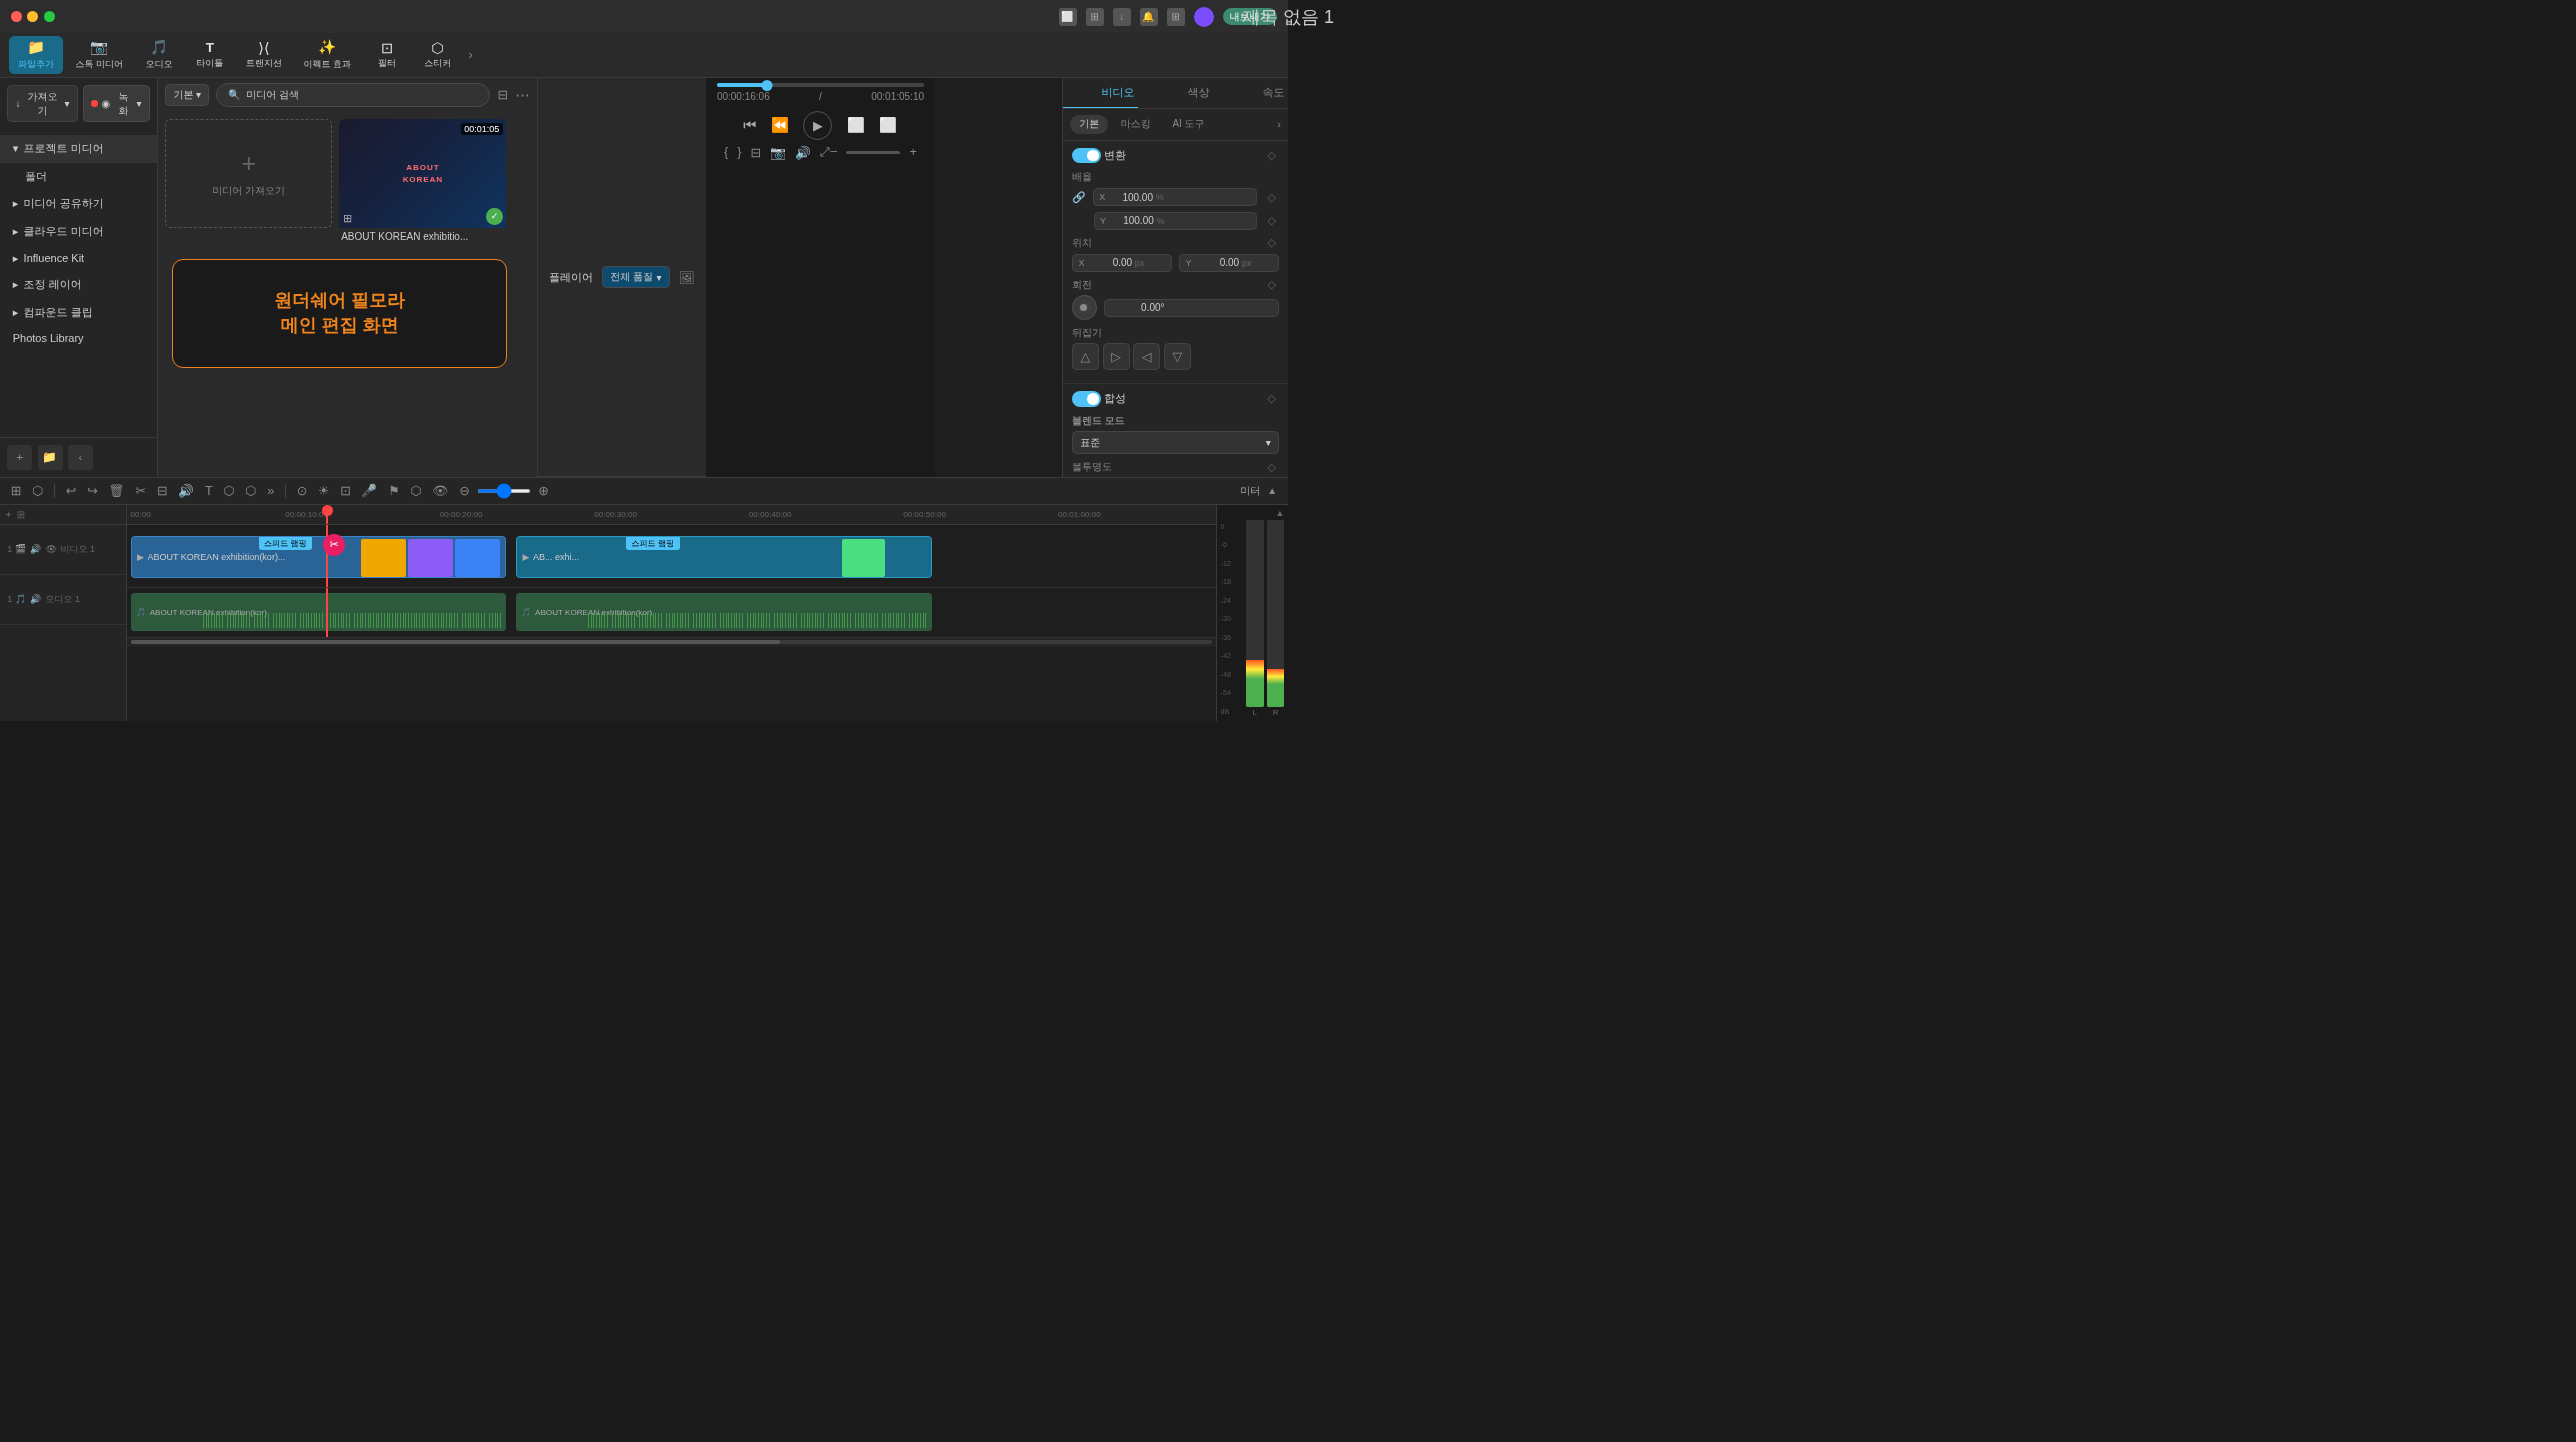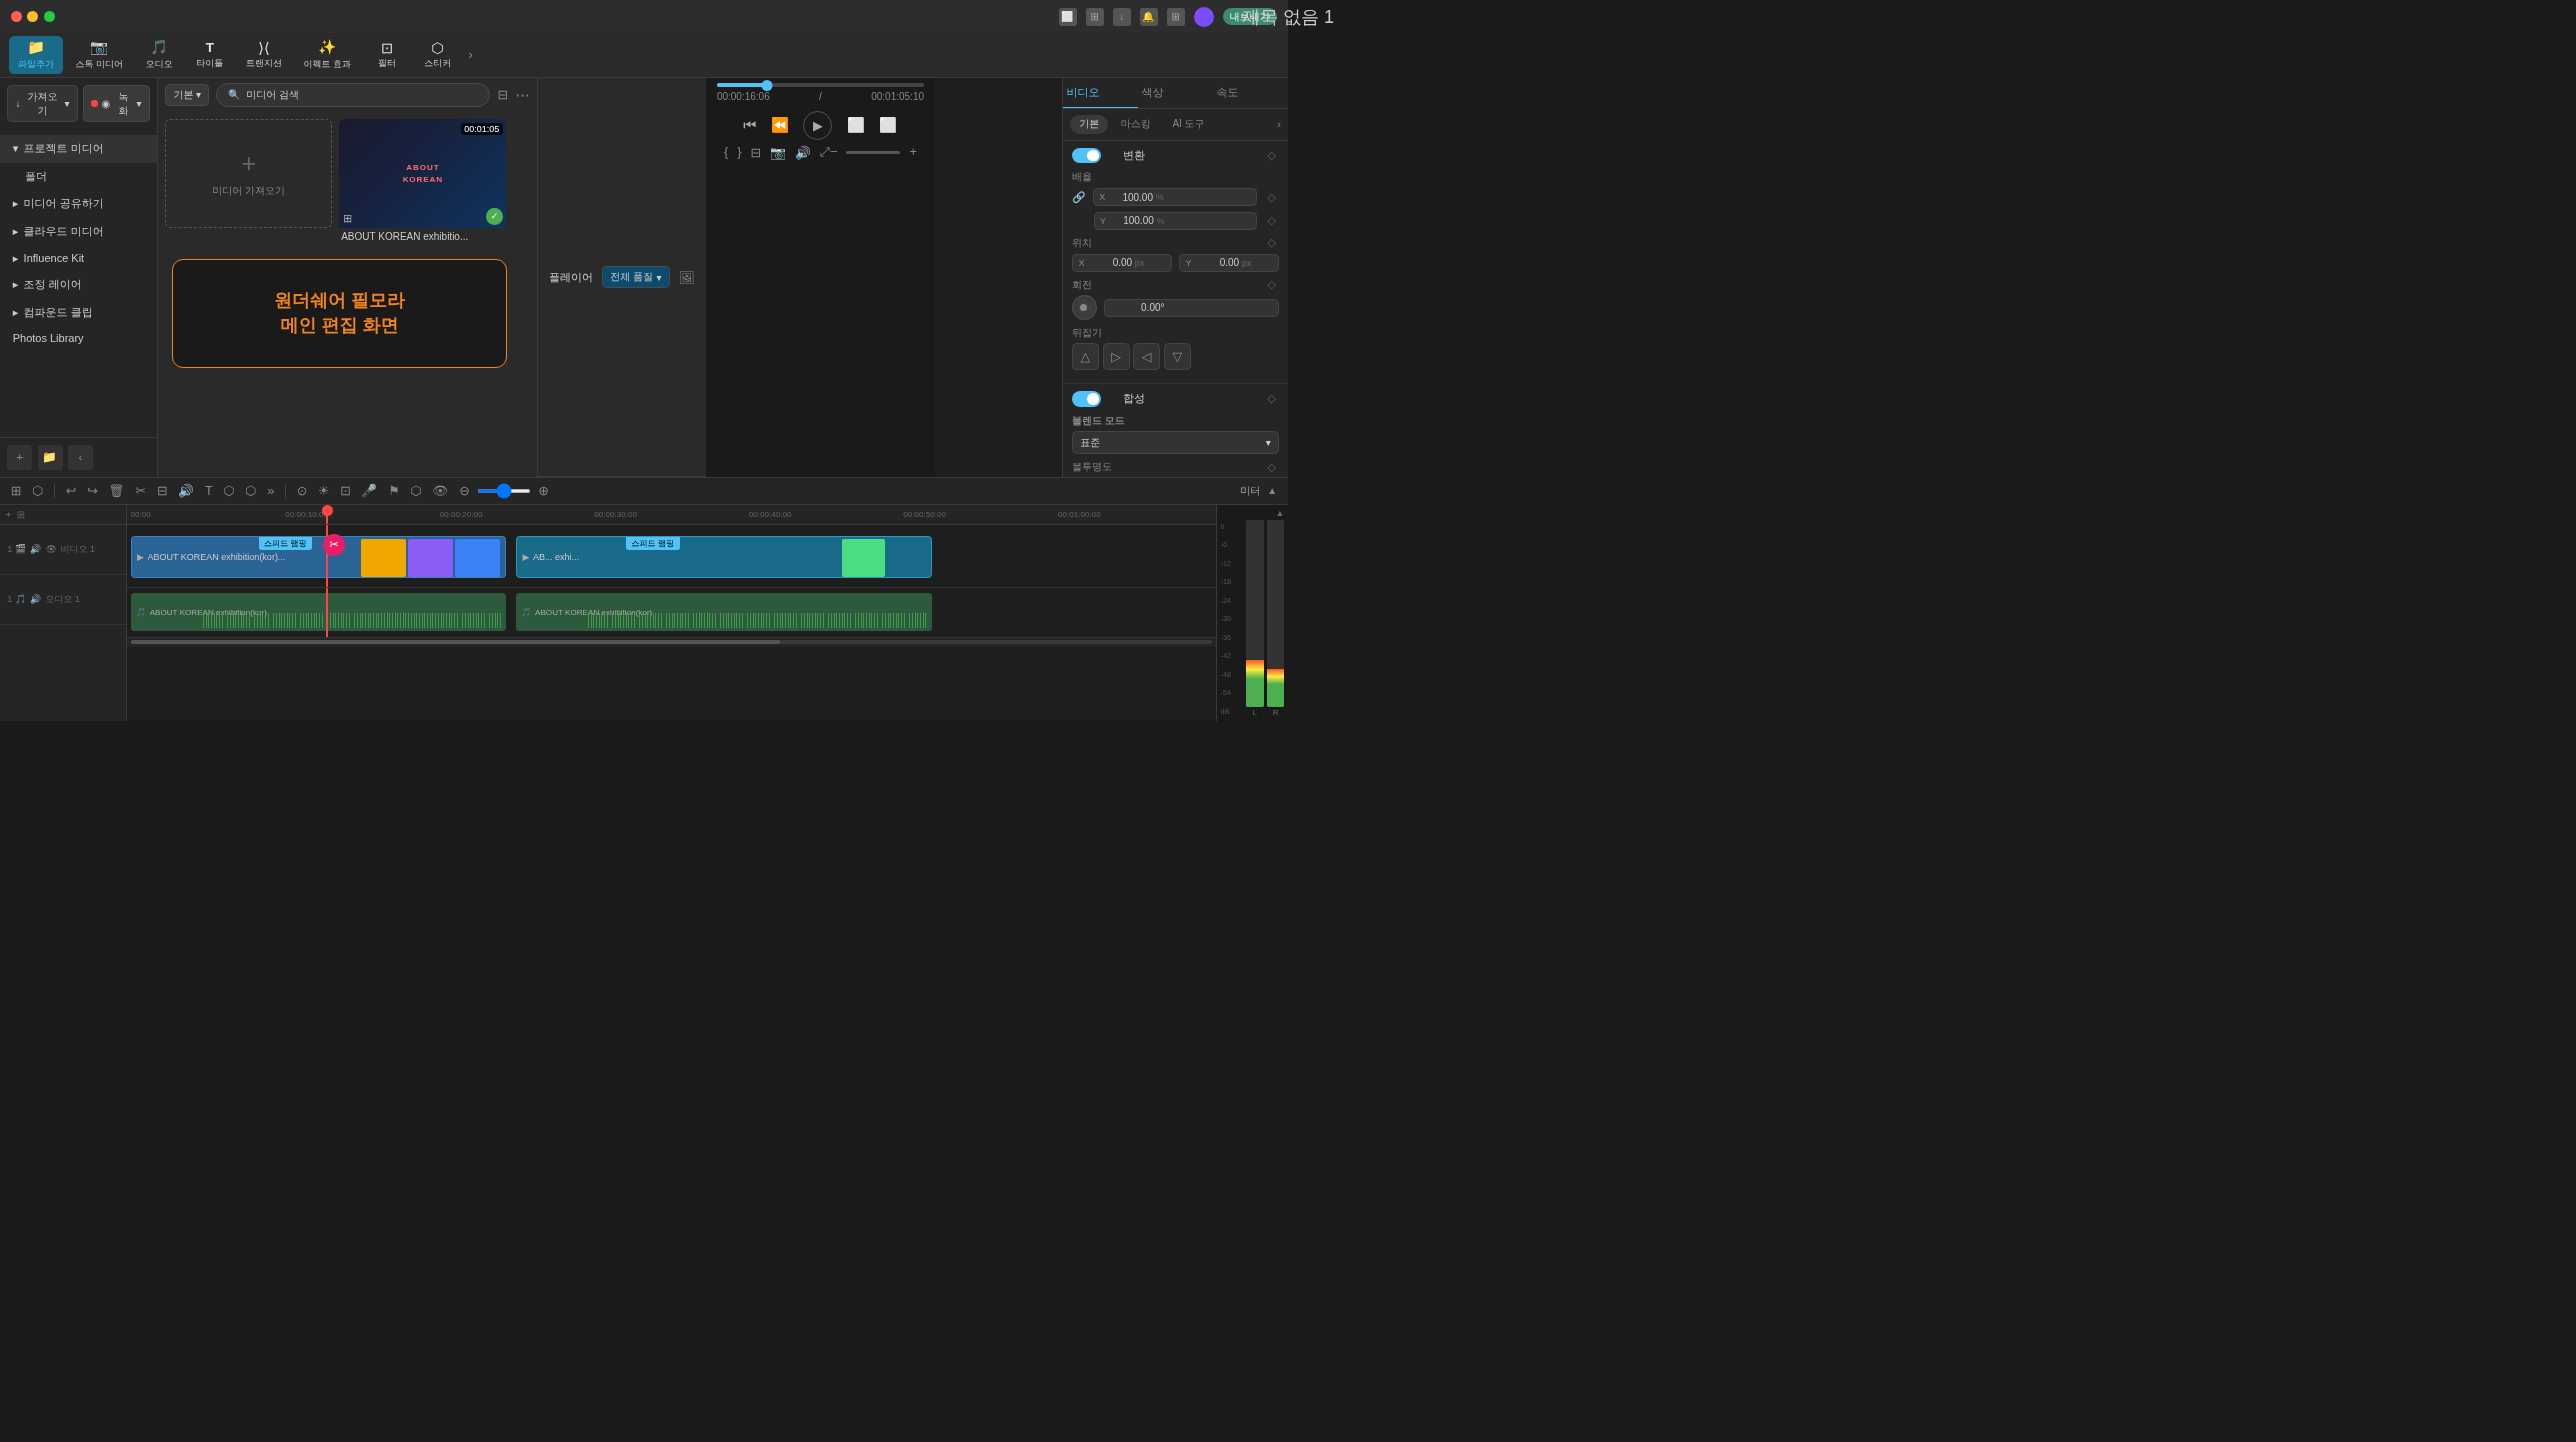--- a/index.html
+++ b/index.html
@@ -423,21 +423,21 @@
       border-left: 0.9px solid #3a3a3a;
       flex-shrink: 0;
       overflow-y: auto;
     }
     .right-tabs {
       display: flex;
       border-bottom: 0.9px solid #3a3a3a;
     }
     .right-tab {
       flex: 1;
-      text-align: left;
+      text-align: right;
       padding: 7.2px 3.6px;
       font-size: 11px;
       color: #888;
       cursor: pointer;
     }
     .right-tab.active {
       color: #4fc3f7;
       border-bottom: 1.8px solid #4fc3f7;
     }
     .right-subtabs {
@@ -469,21 +469,21 @@
     }
     .right-section-header {
       display: flex;
       align-items: center;
       justify-content: space-between;
       margin-bottom: 7.2px;
     }
     .right-section-title {
       font-size: 11px;
       color: #ccc;
-      display: flex; align-items: center; gap: 22px;
+      display: flex; align-items: center; gap: 3px;
     }
     .toggle {
       width: 29px; height: 15.4px;
       background: #4fc3f7;
       border-radius: 8.1px;
       position: relative;
       cursor: pointer;
     }
     .toggle .knob {
       width: 11.8px; height: 11.8px;

